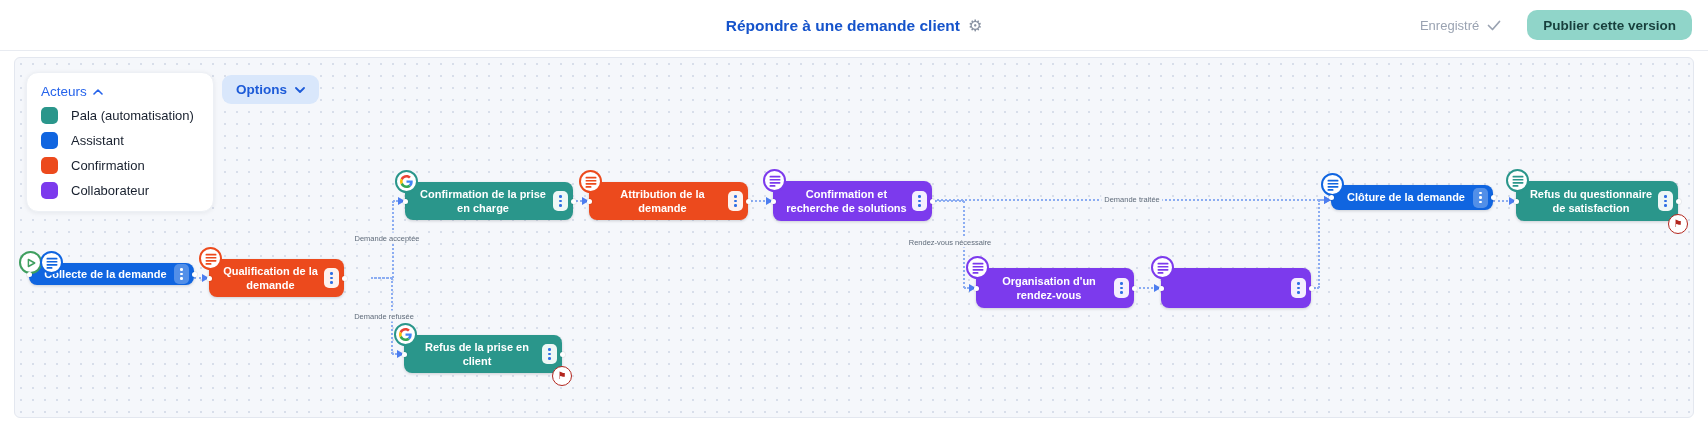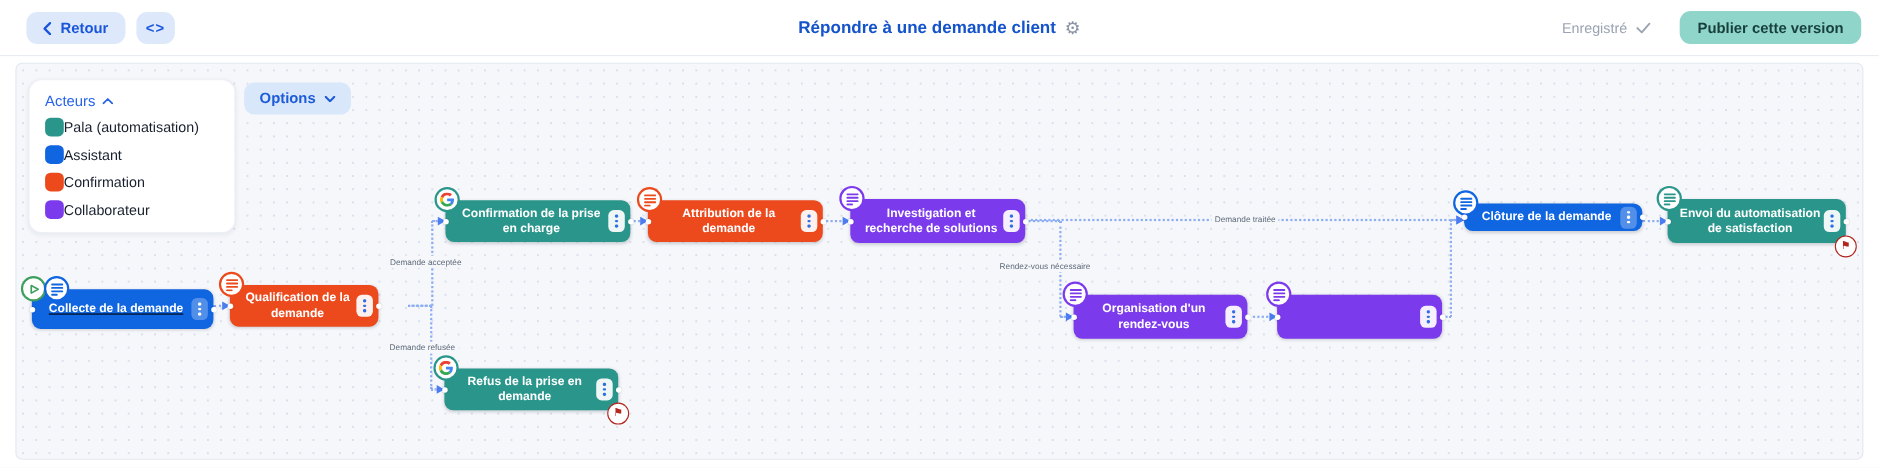--- a/index.html
+++ b/index.html
@@ -31,21 +31,21 @@
             background-size:12px 12px;
             border:1px solid #e3e7ef; border-radius:6px; }
   #flow { position:absolute; inset:0; }
 
   
   .legend { position:absolute; left:11px; top:14px; width:188px; background:#fff;
             border:1px solid #edf0f5; border-radius:12px; box-shadow:0 1px 5px rgba(16,24,40,.07);
             padding:11px 14px 12px; z-index:6; }
   .legend-title { display:flex; align-items:center; gap:6px; color:#2563eb; font-size:13.5px;
                   font-weight:400; cursor:pointer; margin-bottom:1px; }
-  .legend-row { display:flex; align-items:center; margin-top:8px; }
+  .legend-row { display:flex; align-items:center; gap:13px; margin-top:8px; }
   .swatch { width:17px; height:17px; border-radius:5px; flex:0 0 auto; }
   .legend-label { font-size:13px; color:#18202e; white-space:nowrap; }
 
   .options { position:absolute; left:207px; top:17px; height:29px; display:inline-flex;
              align-items:center; gap:8px; background:#d9e7fb; color:#1d5bd8; font-weight:700;
              font-size:13.5px; border:none; border-radius:9px; padding:0 14px; cursor:pointer; z-index:6; }
 
   
   .edge-h { position:absolute; height:0; border-top:2px dotted #8cadf2; z-index:1; }
   .edge-v { position:absolute; width:0;  border-left:2px dotted #8cadf2; z-index:1; }
@@ -75,33 +75,20 @@
   .flag-badge { position:absolute; right:-10px; bottom:-13px; width:20px; height:20px; border-radius:50%;
                 background:#fff; border:1.5px solid #b3261e; color:#b3261e; font-size:10px;
                 font-family:"DejaVu Sans",sans-serif; display:flex; align-items:center;
                 justify-content:center; line-height:1; z-index:4; }
   svg { display:block; }
 </style>
 </head>
 <body>
 
 <header>
-  <div class="hdr-left">
-    <button class="btn-soft">
-      <span>
-        <svg width="8" height="12" viewBox="0 0 8 12">
-            <polyline points="6.5,1 1.5,6 6.5,11" fill="none" stroke="#1a56db" stroke-width="2" stroke-linecap="round" stroke-linejoin="round"></polyline>
-          </svg>
-      </span>
-      <span>Retour</span>
-    </button>
-    <button class="btn-soft square">
-      <span>&lt;&gt;</span>
-    </button>
-  </div>
   <div class="hdr-center">
     <h1>Répondre à une demande client</h1>
     <span class="gear">⚙</span>
   </div>
   <div class="hdr-right">
     <span class="saved">
       <span>Enregistré</span>
       <span>
         <svg width="14" height="11" viewBox="0 0 14 11">
             <polyline points="1.5,5.5 5.5,9.5 12.5,1.5" fill="none" stroke="#9aa3b2" stroke-width="1.7" stroke-linecap="round" stroke-linejoin="round"></polyline>
@@ -139,21 +126,21 @@
       <div class="edge-arrow" style="left: 954px; top: 225.5px;"></div>
       <div class="edge-label" style="left: 935px; top: 184px;">Rendez-vous nécessaire</div>
       <div class="edge-h" style="left: 1119px; width: 27px; top: 229px;"></div>
       <div class="edge-arrow" style="left: 1139px; top: 225.5px;"></div>
       <div class="edge-h" style="left: 1296px; width: 8px; top: 229px;"></div>
       <div class="edge-v" style="left: 1303px; top: 142px; height: 88px;"></div>
       <div class="edge-h" style="left: 1304px; width: 12px; top: 141px;"></div>
       <div class="edge-arrow" style="left: 1309px; top: 137.5px;"></div>
       <div class="edge-h" style="left: 1478px; width: 23px; top: 142px;"></div>
       <div class="edge-arrow" style="left: 1494px; top: 138.5px;"></div>
-      <div class="node actor-assistant" style="left: 14px; top: 205px; width: 165px; height: 36px; background: rgb(16, 101, 224); text-decoration: underline;">
+      <div class="node actor-assistant" style="left: 14px; top: 205px; width: 165px; height: 22px; background: rgb(16, 101, 224);">
         <div class="badges">
           <span class="badge badge-play" style="color: rgb(63, 159, 95);">
             <svg width="12" height="12" viewBox="0 0 12 12">
               <path d="M3.4 2.5 L9.7 6 L3.4 9.5 Z" fill="none" stroke="currentColor" stroke-width="1.5" stroke-linejoin="round"></path>
             </svg>
           </span>
           <span class="badge badge-form" style="color: rgb(16, 101, 224);">
             <svg width="12" height="12" viewBox="0 0 12 12" fill="currentColor">
               <rect x="0.5" y="0.8" width="11" height="1.7" rx="0.85"></rect>
               <rect x="0.5" y="3.9" width="11" height="1.7" rx="0.85"></rect>
@@ -235,21 +222,21 @@
         <div class="badges">
           <span class="badge badge-form" style="color: rgb(124, 58, 237);">
             <svg width="12" height="12" viewBox="0 0 12 12" fill="currentColor">
               <rect x="0.5" y="0.8" width="11" height="1.7" rx="0.85"></rect>
               <rect x="0.5" y="3.9" width="11" height="1.7" rx="0.85"></rect>
               <rect x="0.5" y="7" width="11" height="1.7" rx="0.85"></rect>
               <rect x="0.5" y="10.1" width="6" height="1.7" rx="0.85"></rect>
             </svg>
           </span>
         </div>
-        <span class="node-label">Investigation et recherche de solutions</span>
+        <span class="node-label">Confirmation et recherche de solutions</span>
         <div class="node-menu">
           <i></i>
           <i></i>
           <i></i>
         </div>
         <span class="handle hl"></span>
         <span class="handle hr"></span>
       </div>
       <div class="node actor-collaborateur" style="left: 961px; top: 210px; width: 158px; height: 40px; background: rgb(124, 58, 237);">
         <div class="badges">
@@ -314,42 +301,42 @@
         <div class="badges">
           <span class="badge badge-form" style="color: rgb(42, 150, 139);">
             <svg width="12" height="12" viewBox="0 0 12 12" fill="currentColor">
               <rect x="0.5" y="0.8" width="11" height="1.7" rx="0.85"></rect>
               <rect x="0.5" y="3.9" width="11" height="1.7" rx="0.85"></rect>
               <rect x="0.5" y="7" width="11" height="1.7" rx="0.85"></rect>
               <rect x="0.5" y="10.1" width="6" height="1.7" rx="0.85"></rect>
             </svg>
           </span>
         </div>
-        <span class="node-label">Envoi du automatisation de satisfaction</span>
+        <span class="node-label">Refus du questionnaire de satisfaction</span>
         <div class="node-menu">
           <i></i>
           <i></i>
           <i></i>
         </div>
         <span class="handle hl"></span>
         <span class="handle hr"></span>
         <span class="flag-badge">⚑</span>
       </div>
       <div class="node actor-pala" style="left: 389px; top: 277px; width: 158px; height: 38px; background: rgb(42, 150, 139);">
         <div class="badges">
           <span class="badge badge-google" style="color: rgb(42, 150, 139);">
             <svg width="13" height="13" viewBox="0 0 48 48">
               <path fill="#EA4335" d="M24 9.5c3.54 0 6.71 1.22 9.21 3.6l6.85-6.85C35.9 2.38 30.47 0 24 0 14.62 0 6.51 5.38 2.56 13.22l7.98 6.19C12.43 13.72 17.74 9.5 24 9.5z"></path>
               <path fill="#4285F4" d="M46.98 24.55c0-1.57-.15-3.09-.38-4.55H24v9.02h12.94c-.58 2.96-2.26 5.48-4.78 7.18l7.73 6c4.51-4.18 7.09-10.36 7.09-17.65z"></path>
               <path fill="#FBBC05" d="M10.53 28.59c-.48-1.45-.76-2.99-.76-4.59s.27-3.14.76-4.59l-7.98-6.19C.92 16.46 0 20.12 0 24c0 3.88.92 7.54 2.56 10.78l7.97-6.19z"></path>
               <path fill="#34A853" d="M24 48c6.48 0 11.93-2.13 15.89-5.81l-7.73-6c-2.15 1.45-4.92 2.3-8.16 2.3-6.26 0-11.57-4.22-13.47-9.91l-7.98 6.19C6.51 42.62 14.62 48 24 48z"></path>
             </svg>
           </span>
         </div>
-        <span class="node-label">Refus de la prise en demande</span>
+        <span class="node-label">Refus de la prise en client</span>
         <div class="node-menu">
           <i></i>
           <i></i>
           <i></i>
         </div>
         <span class="handle hl"></span>
         <span class="handle hr"></span>
         <span class="flag-badge">⚑</span>
       </div>
     </div>

